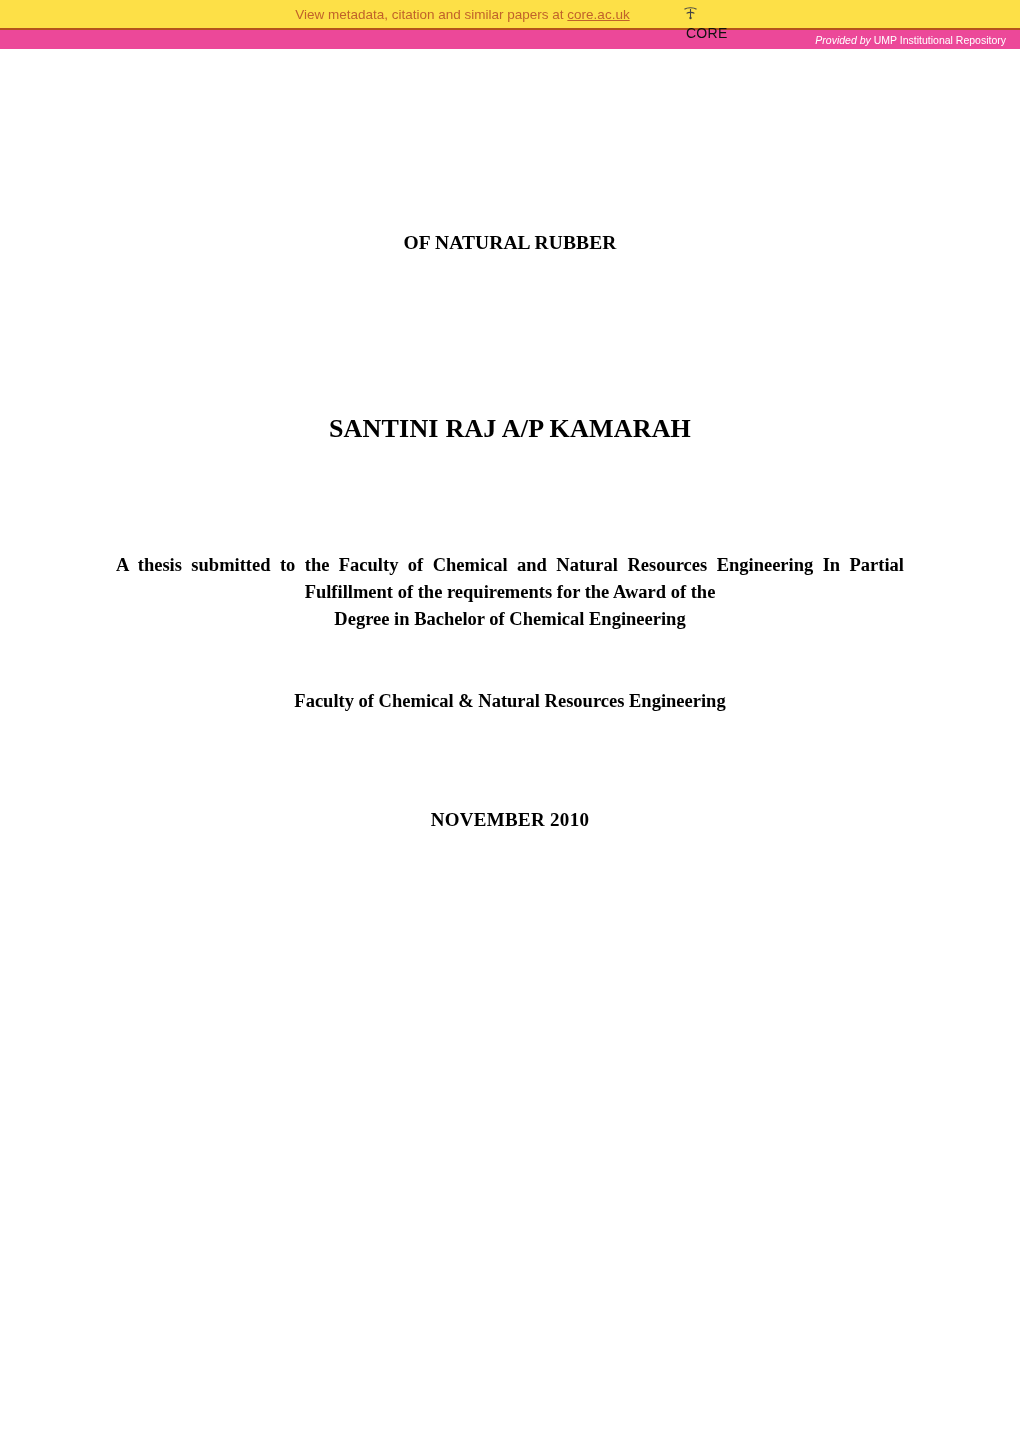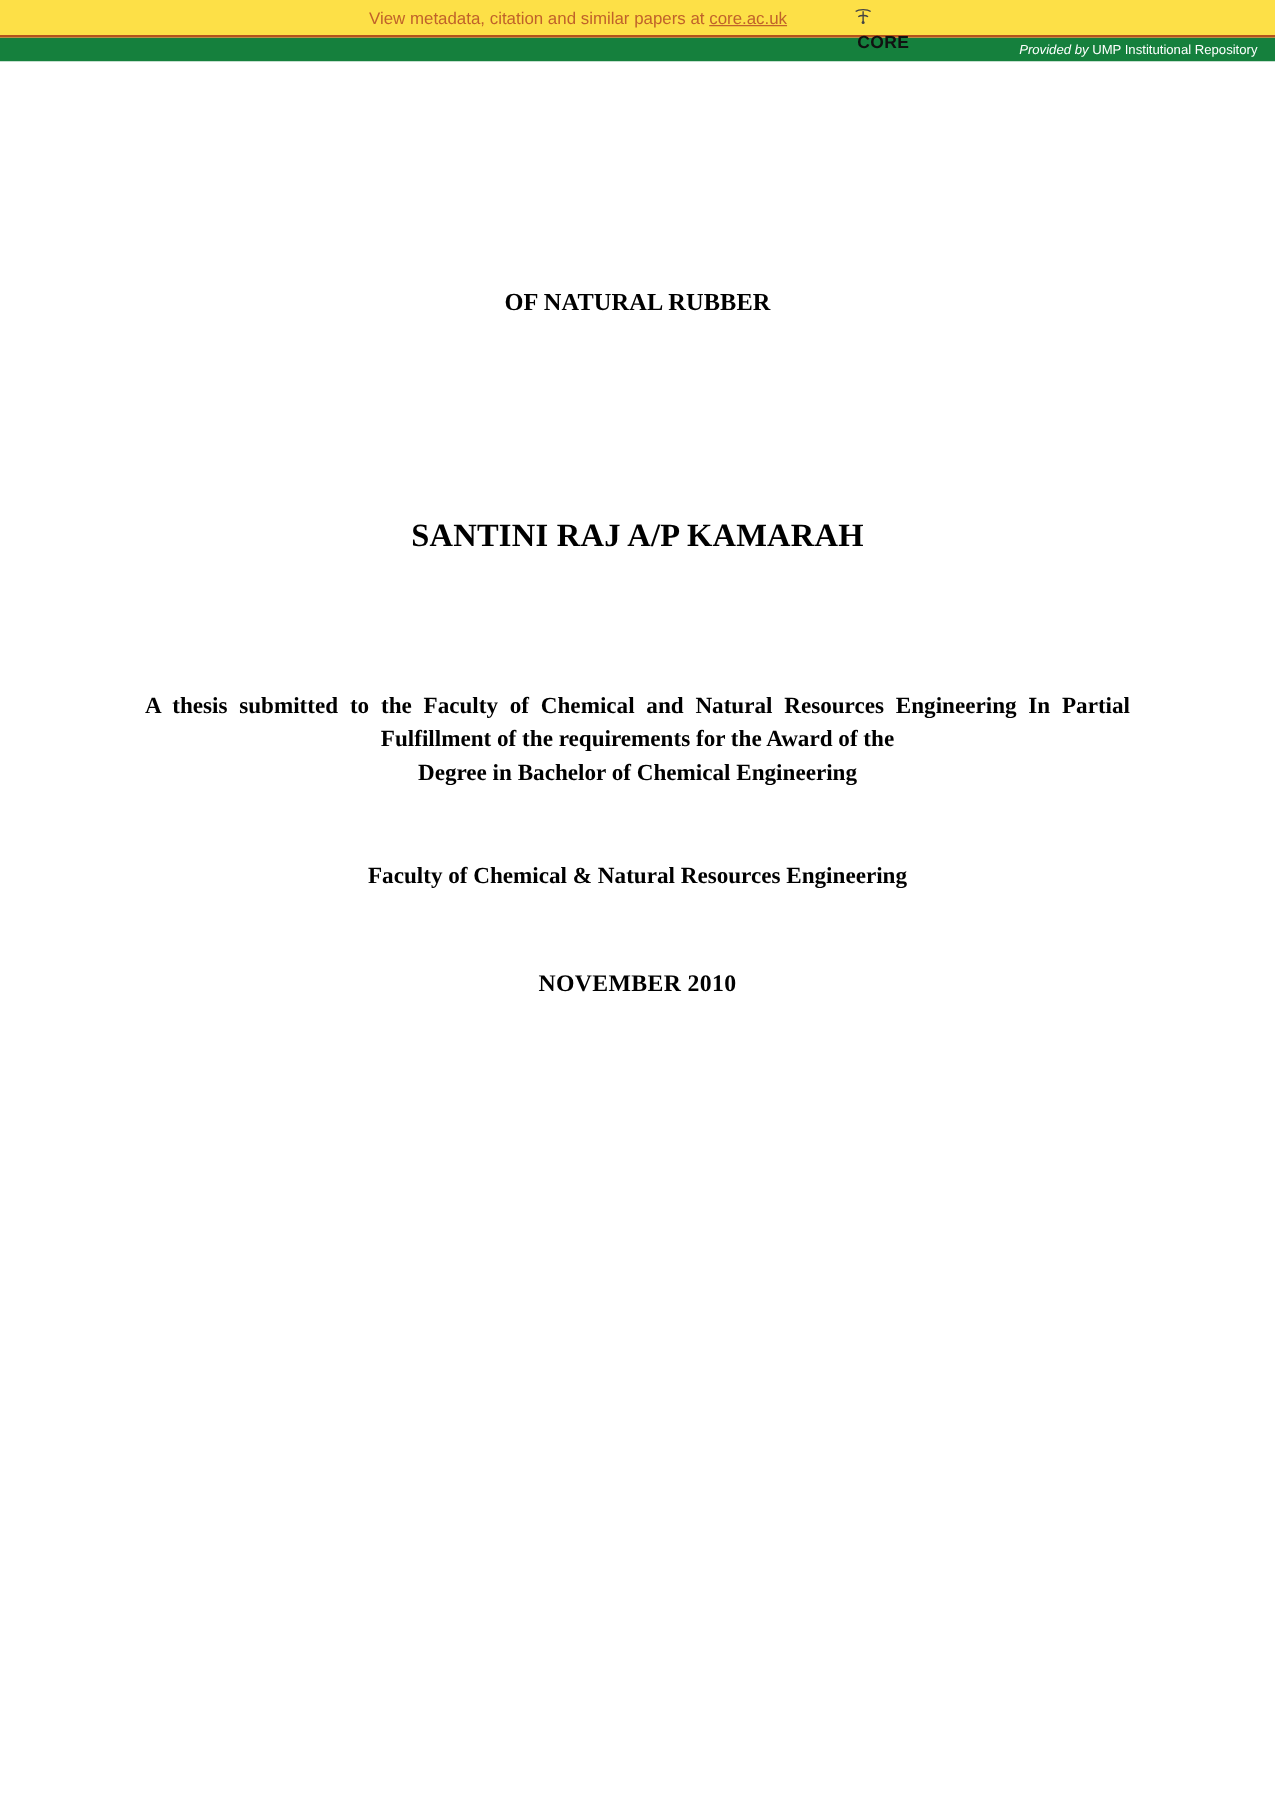--- a/index.html
+++ b/index.html
@@ -55,28 +55,28 @@
     white-space: nowrap;
   }
   .core-logo-mark {
     width: 15px;
     height: 15px;
     position: relative;
     display: inline-block;
   }
   .core-word {
     font-size: 14px;
-    font-weight: bold;
+    font-weight: normal;
     color: #111111;
     letter-spacing: 0.3px;
     margin-left: 33px;
   }
   .provided-strip {
     height: 19px;
-    background: #15803d;
+    background: #ec4899;
     display: flex;
     align-items: center;
     justify-content: flex-end;
     padding-right: 14px;
     box-sizing: border-box;
   }
   .provided-strip span {
     font-family: "Liberation Sans", sans-serif;
     font-size: 10.5px;
     color: #ffffff;
@@ -125,21 +125,21 @@
     margin-top: 54px;
     text-align: center;
     font-size: 18.5px;
     font-weight: bold;
     line-height: 1.5;
   }
   .faculty .ln {
     display: block;
   }
   .date {
-    margin-top: 61px;
+    margin-top: 93px;
     text-align: center;
     font-size: 19px;
     font-weight: bold;
     letter-spacing: 0.3px;
   }
 </style>
 </head>
 <body>
 
 <div class="page">

